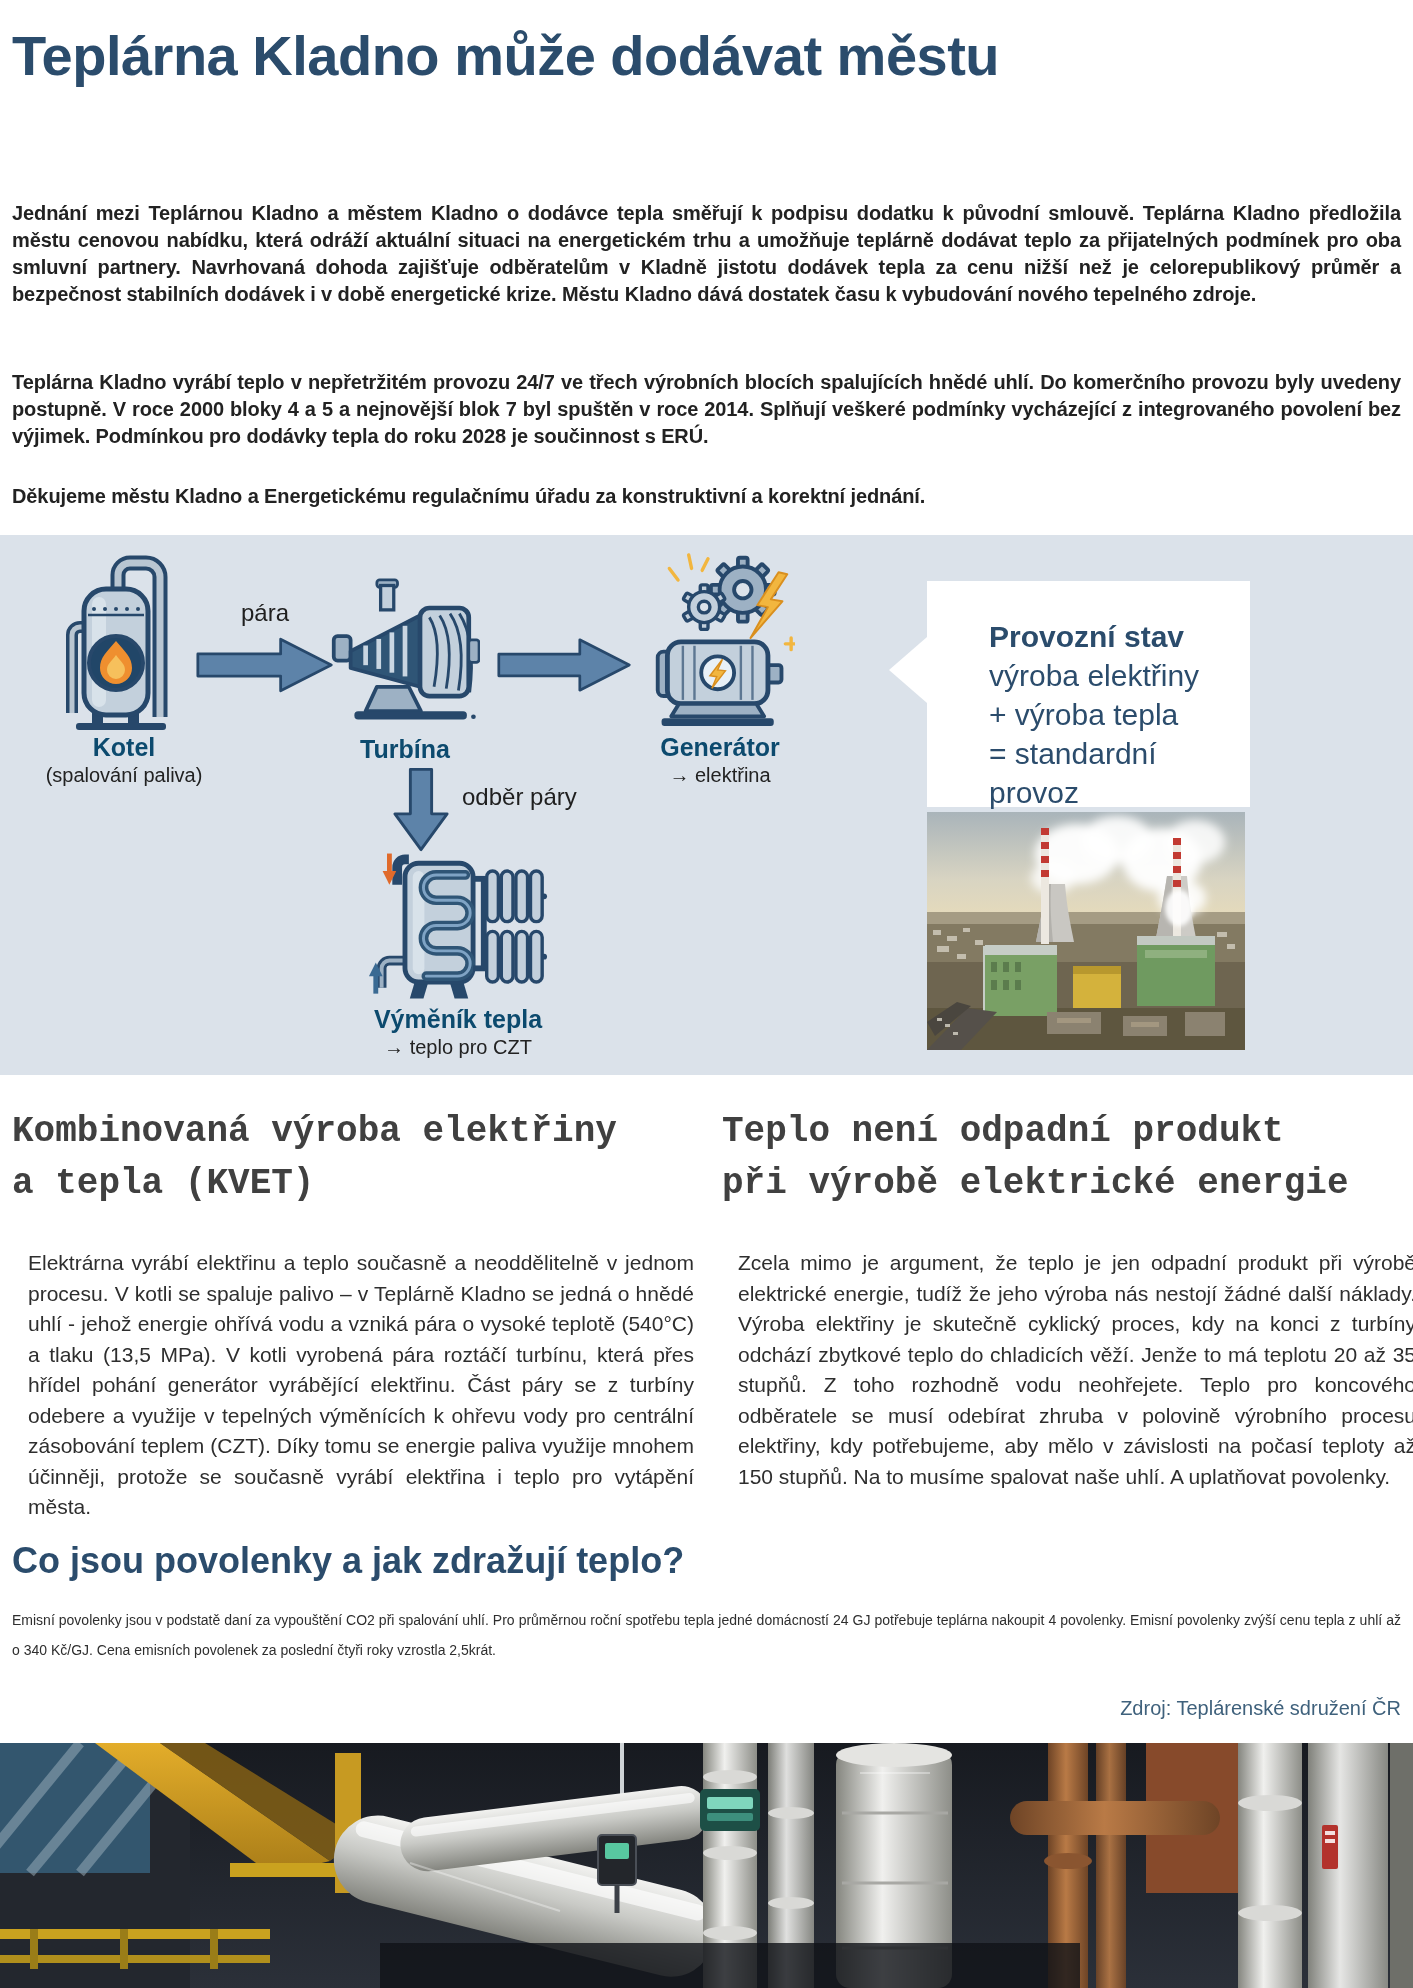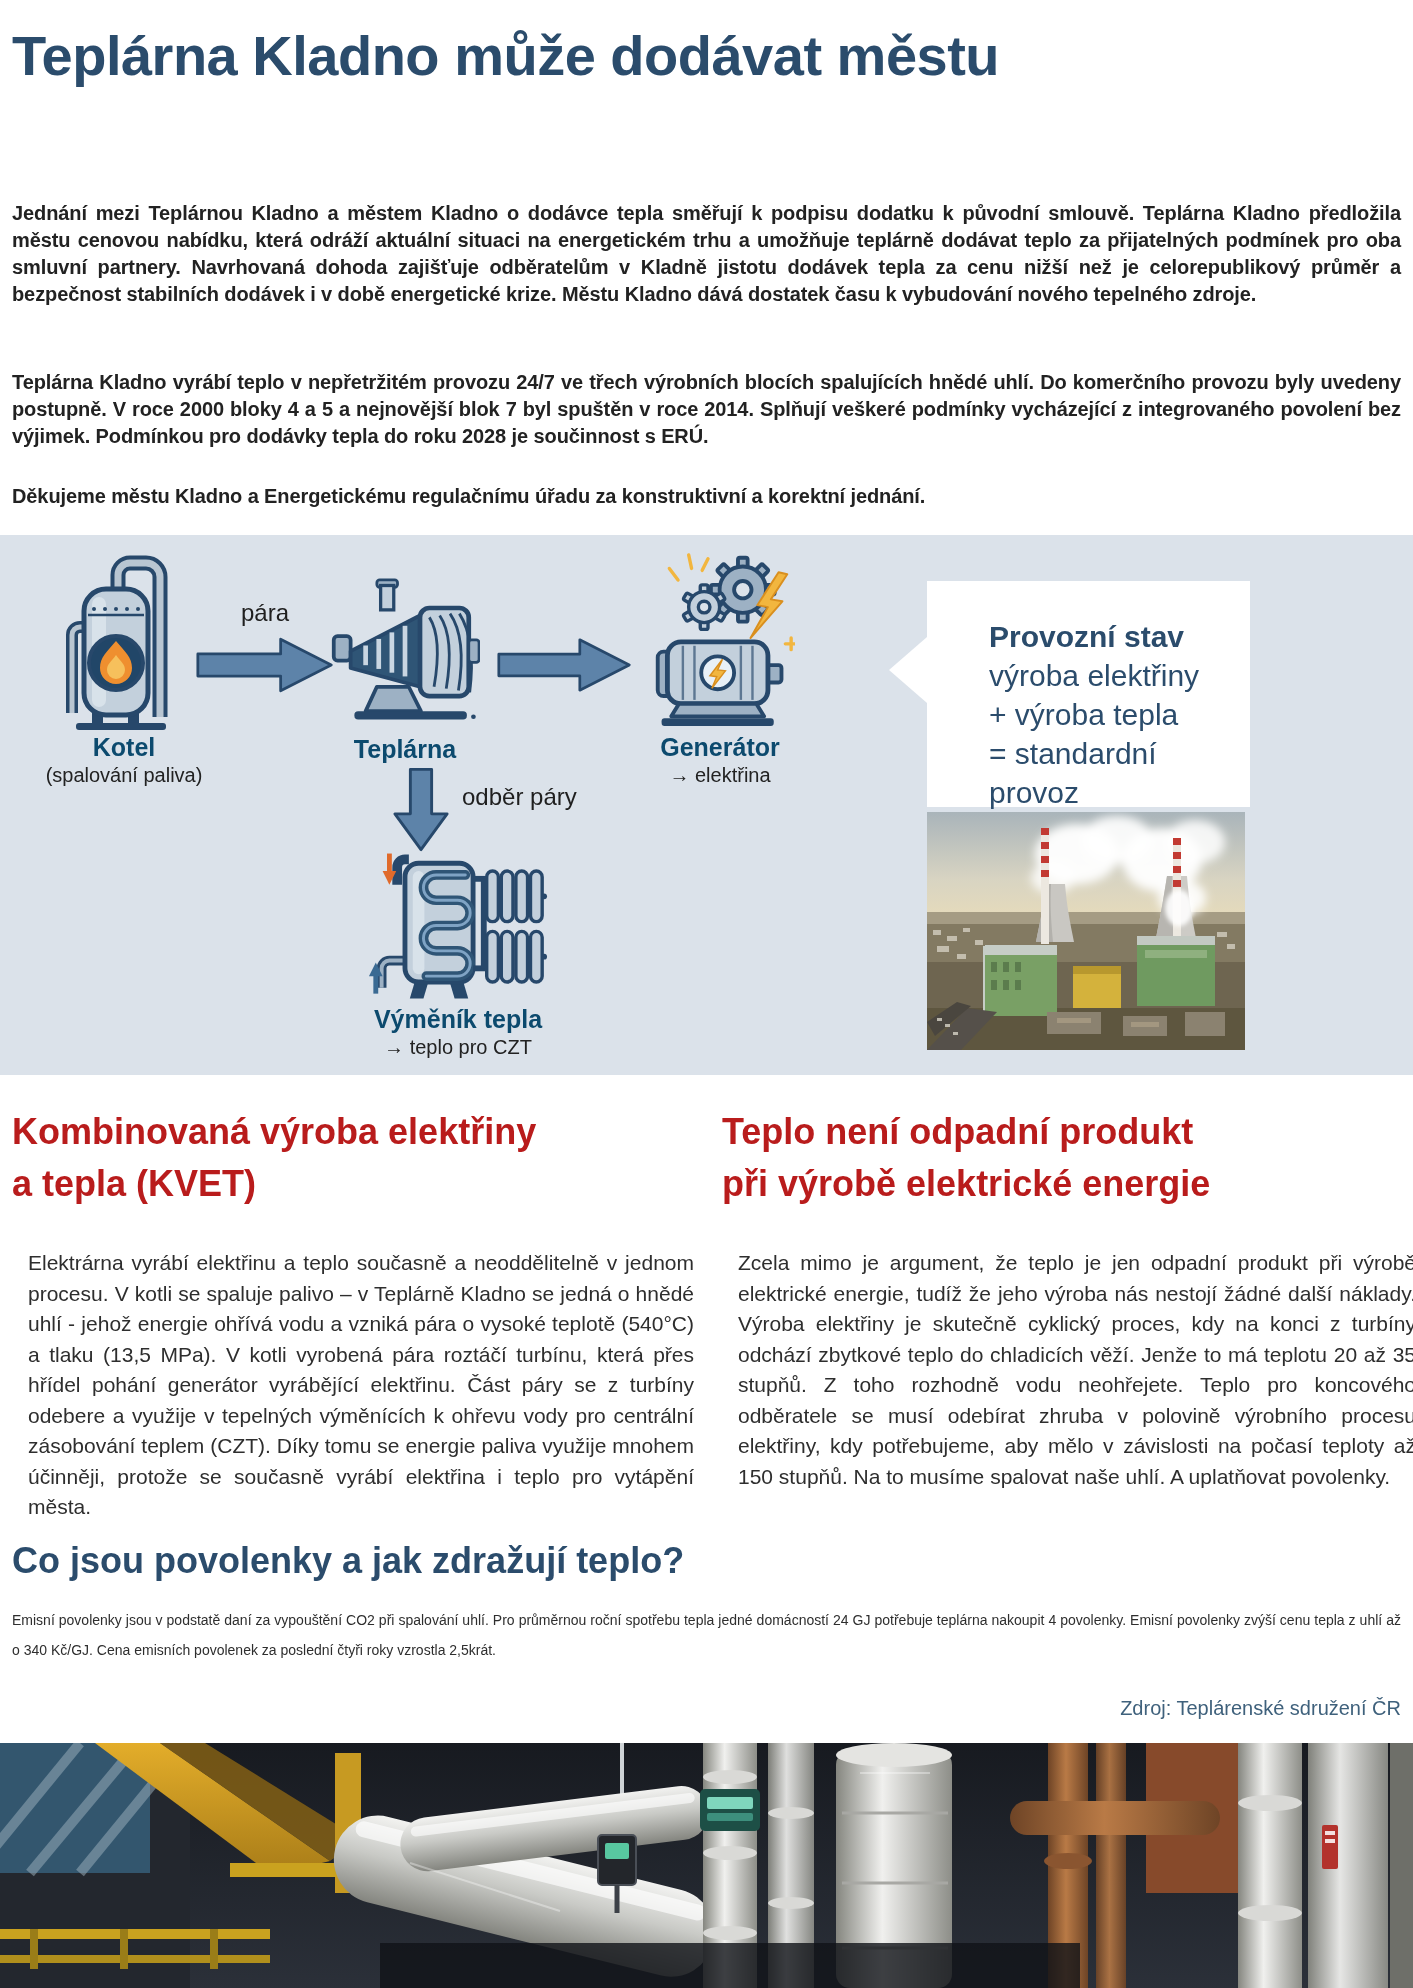--- a/index.html
+++ b/index.html
@@ -35,21 +35,21 @@
   }
   .callout .notch{
     position:absolute;left:-38px;top:56px;width:0;height:0;
     border-top:33px solid transparent;border-bottom:33px solid transparent;
     border-right:38px solid #ffffff;
   }
   .callout .t{font-size:30px;font-weight:700;color:#2b4c6c;line-height:39px;}
   .callout .l{font-size:30px;font-weight:400;color:#2b4c6c;line-height:39px;}
   
   .col-heading{
-    position:absolute;top:1106px;font-size:36px;line-height:52px;font-weight:700;color:#b91c1c;
+    position:absolute;top:1106px;font-size:36px;line-height:52px;font-weight:700;color:#404040;font-family:Liberation Mono, monospace;
   }
   .col-body{
     position:absolute;top:1232px;font-size:21px;line-height:30.5px;color:#2e2e2e;
     text-align:justify;margin:16px;
   }
   #kvet-heading,#kvet-body{left:12px;}
   #kvet-body{width:666px;}
   #waste-heading,#waste-body{left:722px;}
   #waste-body{width:678px;}
   
@@ -129,21 +129,21 @@
         <path d="M106,42 q14,22 5,74" fill="none" stroke="#27486b" stroke-width="3"></path>
         <path d="M117,40 q16,24 7,78" fill="none" stroke="#27486b" stroke-width="3"></path>
         <path d="M128,38 q18,26 9,82" fill="none" stroke="#27486b" stroke-width="3"></path>
         <path d="M138,38 q18,28 11,84" fill="none" stroke="#27486b" stroke-width="3"></path>
         <rect x="148" y="66" width="11" height="24" rx="3" fill="#9db1c4" stroke="#27486b" stroke-width="3"></rect>
         <polygon points="50,116 84,116 97,142 38,142" fill="#9db1c4" stroke="#27486b" stroke-width="4" stroke-linejoin="round"></polygon>
         <rect x="26" y="142" width="120" height="9" rx="4" fill="#27486b"></rect>
         <circle cx="153" cy="148" r="2.5" fill="#27486b"></circle>
       </svg>
     </div>
-    <div class="abs node-label" style="left:330px;top:200px;width:150px;">Teplárna</div>
+    <div class="abs node-label" style="left:330px;top:200px;width:150px;">Turbína</div>
 
     <div class="abs" style="left:497px;top:100px;">
       <svg width="135" height="60" viewBox="0 0 150 62">
         <polygon points="2,19 92,19 92,3 147,31 92,59 92,43 2,43" fill="#5d83a9" stroke="#27486b" stroke-width="3" stroke-linejoin="round"></polygon>
       </svg>
     </div>
 
     <div class="abs" style="left:650px;top:10px;">
       <svg width="145" height="188" viewBox="0 0 150 190">
         <path d="M20,22 l9,12 M40,8 l3,14 M60,12 l-6,12" stroke="#f2b63f" stroke-width="3.5" stroke-linecap="round" fill="none"></path>

